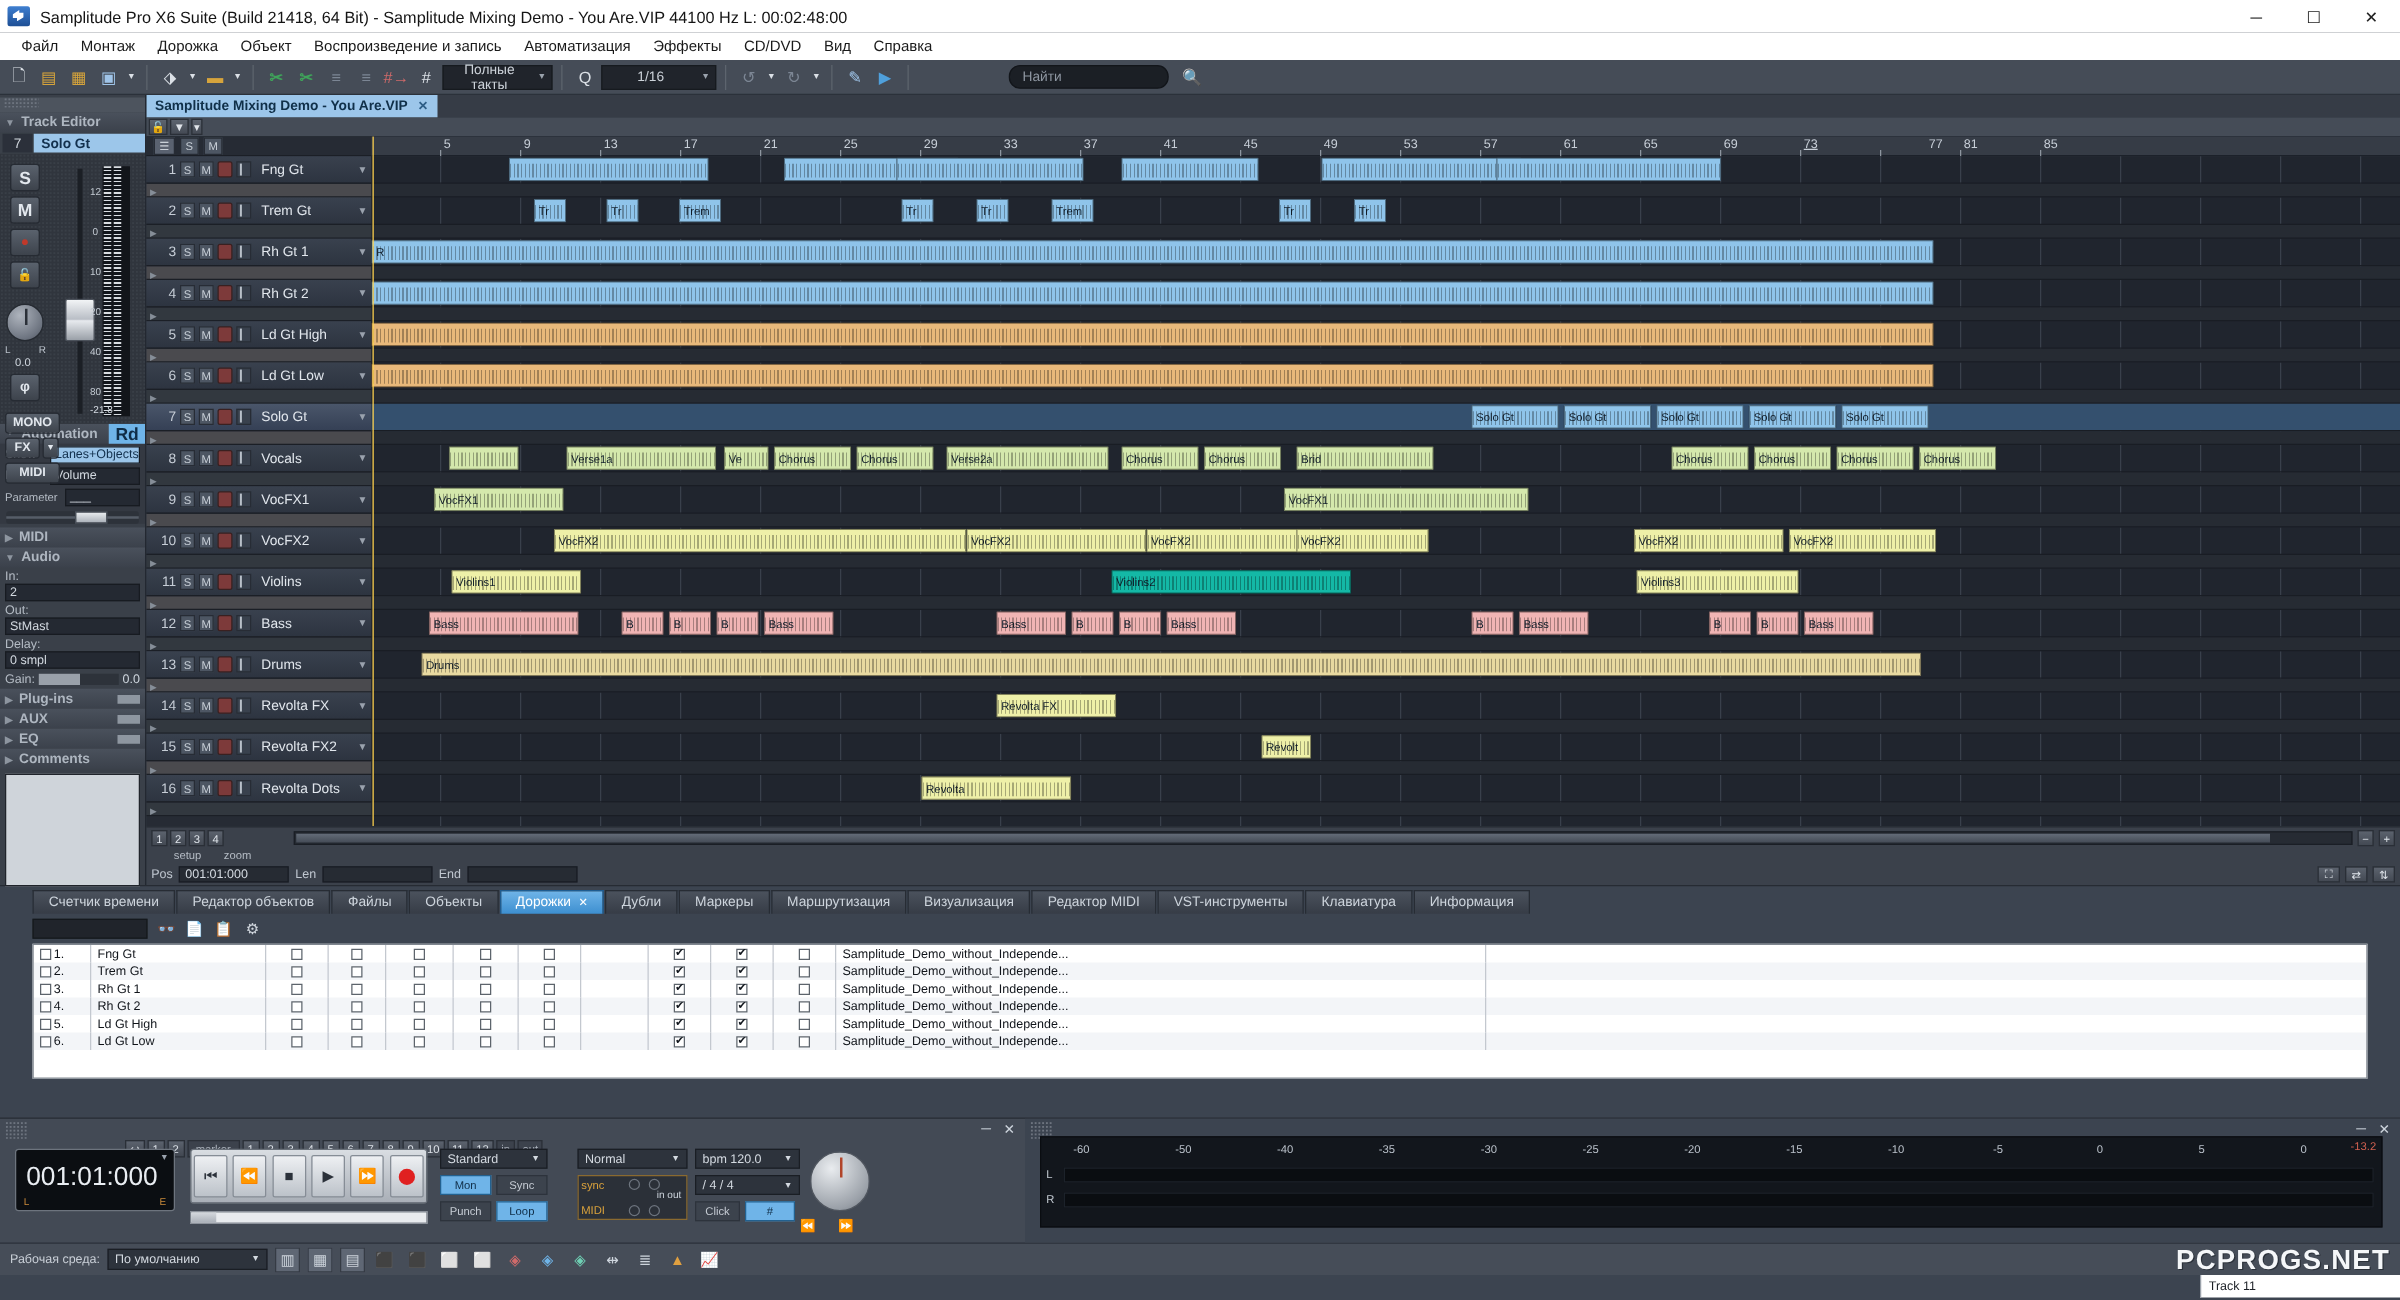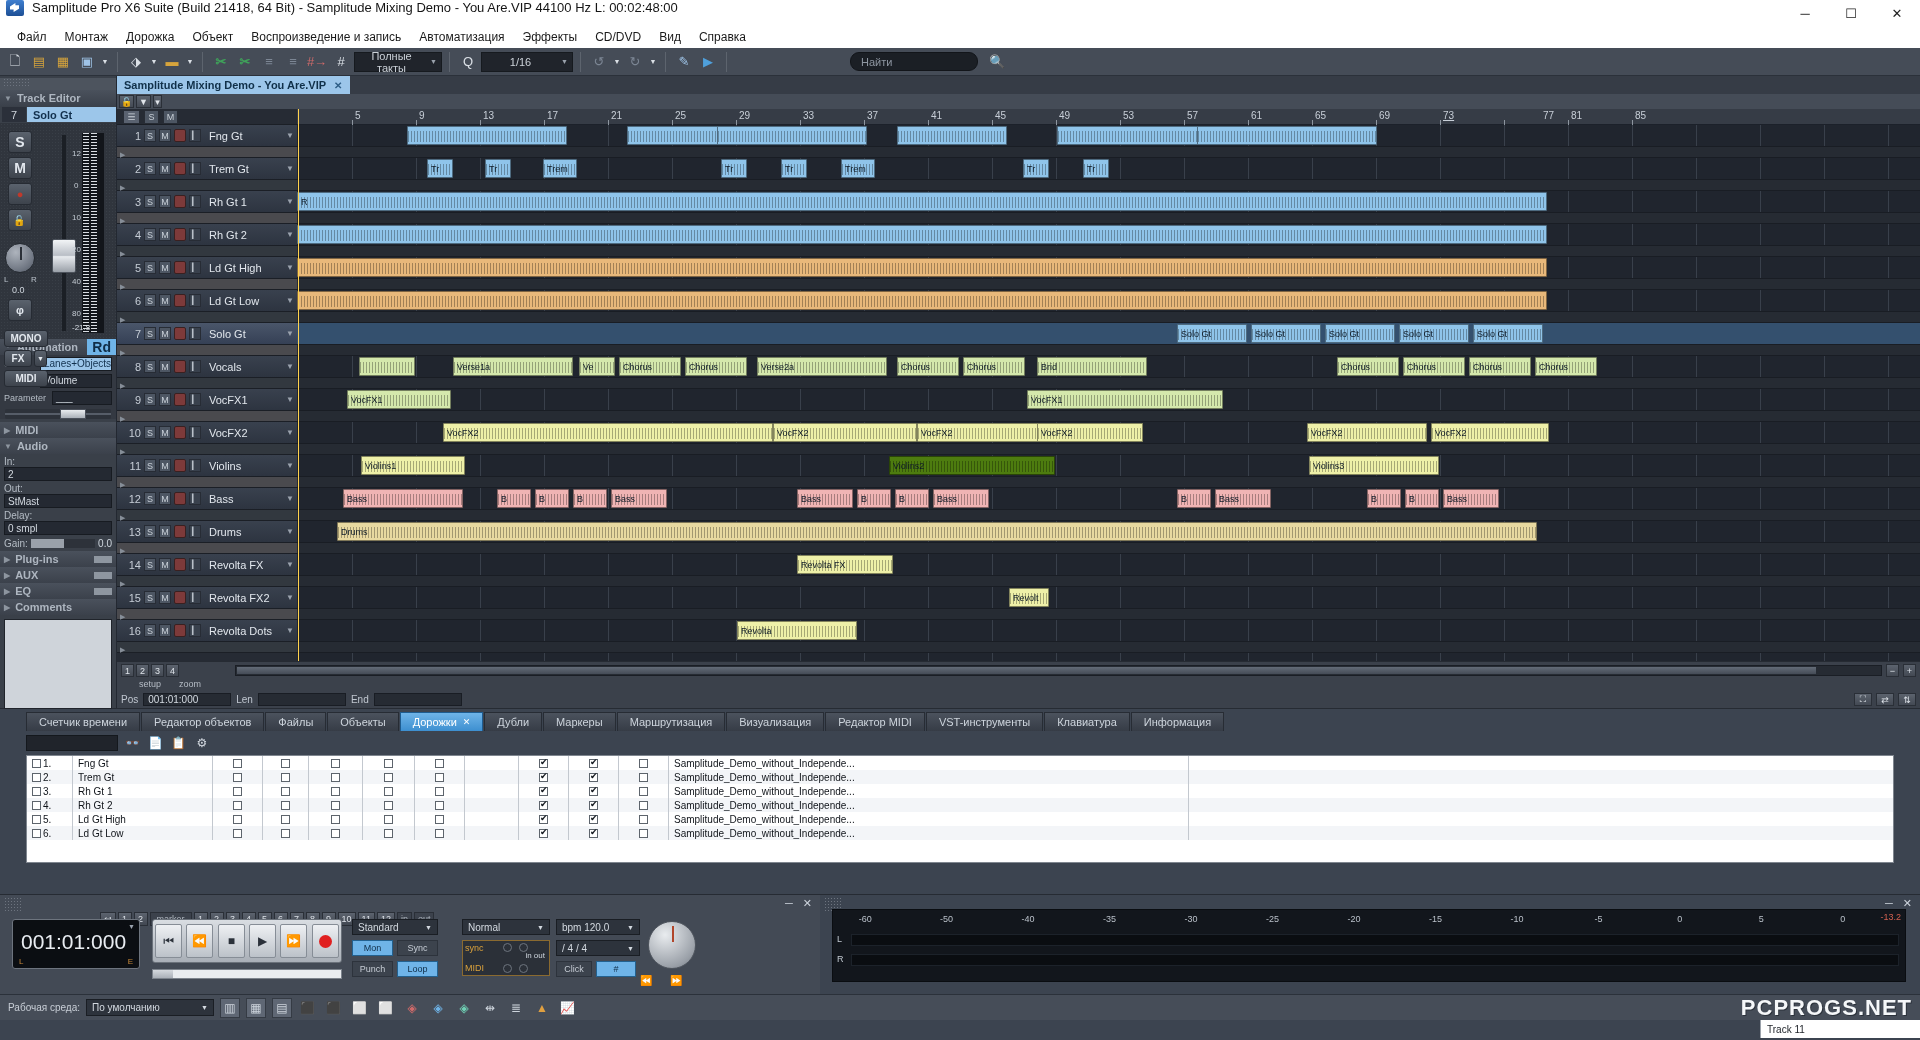--- a/index.html
+++ b/index.html
@@ -1,20 +1,20 @@
 <!DOCTYPE html>
 <html><head>
 <meta charset="utf-8">
 <style>
   * { box-sizing: border-box; margin:0; padding:0; }
   html,body { width:1920px; height:1040px; overflow:hidden; background:#3c4450;
     font-family:"Liberation Sans", sans-serif; font-size:11px; color:#dfe3e8; }
 
   
-  .titlebar { height:26px; background:#fff; display:flex; position:relative; }
+  .titlebar { height:26px; background:#fff; display:flex; align-items:center; position:relative; }
   .tb-icon { width:18px; height:16px; margin:0 8px 0 6px; background:linear-gradient(#3f7fd0,#1d4f95);
     border-radius:2px; position:relative; flex:0 0 auto; }
   .tb-icon:after{ content:""; position:absolute; left:4px; top:3px; width:9px; height:9px;
     background:#fff; clip-path:polygon(0 40%,60% 0,60% 25%,100% 25%,100% 65%,40% 100%,40% 72%,0 72%); }
   .tb-title { color:#151515; font-size:13px; white-space:nowrap; }
   .tb-btns { margin-left:auto; display:flex; height:26px; }
   .tb-btn { width:46px; height:26px; display:flex; align-items:center; justify-content:center;
     color:#222; font-size:13px; }
 
   
@@ -272,21 +272,21 @@
   </div>
   <div class="tsep"></div>
   <div class="tbtn" style="color:#7c8694">↺</div>
   <div class="tbtn sm" style="font-size:7px">▼</div>
   <div class="tbtn" style="color:#7c8694">↻</div>
   <div class="tbtn sm" style="font-size:7px">▼</div>
   <div class="tsep"></div>
   <div class="tbtn" style="color:#9fc4e8">✎</div>
   <div class="tbtn" style="color:#4fa0dc">▶</div>
   <div class="tsep"></div>
-  <div class="searchbox" style="margin-left:116px">Найти</div>
+  <div class="searchbox" style="margin-left:73px">Найти</div>
   <div class="tbtn" style="margin-left:6px;color:#9fc4e8">🔍</div>
 </div>
 
 <div class="mainrow">
 
   <div class="leftpanel">
     <div class="grip"></div>
     <div class="sec-head">
       <span class="caret">▼</span>
       <span>Track Editor</span>
@@ -735,21 +735,21 @@
             <div class="clip wave" style="left: 1238px; width: 62px; top: 248px; background: rgb(212, 232, 172);">Chorus</div>
             <div class="clip wave" style="left: 50px; width: 104px; top: 281px; background: rgb(212, 232, 172);">VocFX1</div>
             <div class="clip wave" style="left: 730px; width: 196px; top: 281px; background: rgb(212, 232, 172);">VocFX1</div>
             <div class="clip wave" style="left: 146px; width: 330px; top: 314px; background: rgb(238, 240, 168);">VocFX2</div>
             <div class="clip wave" style="left: 476px; width: 144px; top: 314px; background: rgb(238, 240, 168);">VocFX2</div>
             <div class="clip wave" style="left: 620px; width: 226px; top: 314px; background: rgb(238, 240, 168);">VocFX2</div>
             <div class="clip wave" style="left: 740px; width: 106px; top: 314px; background: rgb(238, 240, 168);">VocFX2</div>
             <div class="clip wave" style="left: 1010px; width: 120px; top: 314px; background: rgb(238, 240, 168);">VocFX2</div>
             <div class="clip wave" style="left: 1134px; width: 118px; top: 314px; background: rgb(238, 240, 168);">VocFX2</div>
             <div class="clip wave" style="left: 64px; width: 104px; top: 347px; background: rgb(238, 240, 168);">Violins1</div>
-            <div class="clip wave" style="left: 592px; width: 166px; top: 347px; background: #4d7c0f;">Violins2</div>
+            <div class="clip wave" style="left: 592px; width: 192px; top: 347px; background: #14b8a6;">Violins2</div>
             <div class="clip wave" style="left: 1012px; width: 130px; top: 347px; background: rgb(238, 240, 168);">Violins3</div>
             <div class="clip wave" style="left: 46px; width: 120px; top: 380px; background: rgb(240, 180, 180);">Bass</div>
             <div class="clip wave" style="left: 200px; width: 34px; top: 380px; background: rgb(240, 180, 180);">B</div>
             <div class="clip wave" style="left: 238px; width: 34px; top: 380px; background: rgb(240, 180, 180);">B</div>
             <div class="clip wave" style="left: 276px; width: 34px; top: 380px; background: rgb(240, 180, 180);">B</div>
             <div class="clip wave" style="left: 314px; width: 56px; top: 380px; background: rgb(240, 180, 180);">Bass</div>
             <div class="clip wave" style="left: 500px; width: 56px; top: 380px; background: rgb(240, 180, 180);">Bass</div>
             <div class="clip wave" style="left: 560px; width: 34px; top: 380px; background: rgb(240, 180, 180);">B</div>
             <div class="clip wave" style="left: 598px; width: 34px; top: 380px; background: rgb(240, 180, 180);">B</div>
             <div class="clip wave" style="left: 636px; width: 56px; top: 380px; background: rgb(240, 180, 180);">Bass</div>

